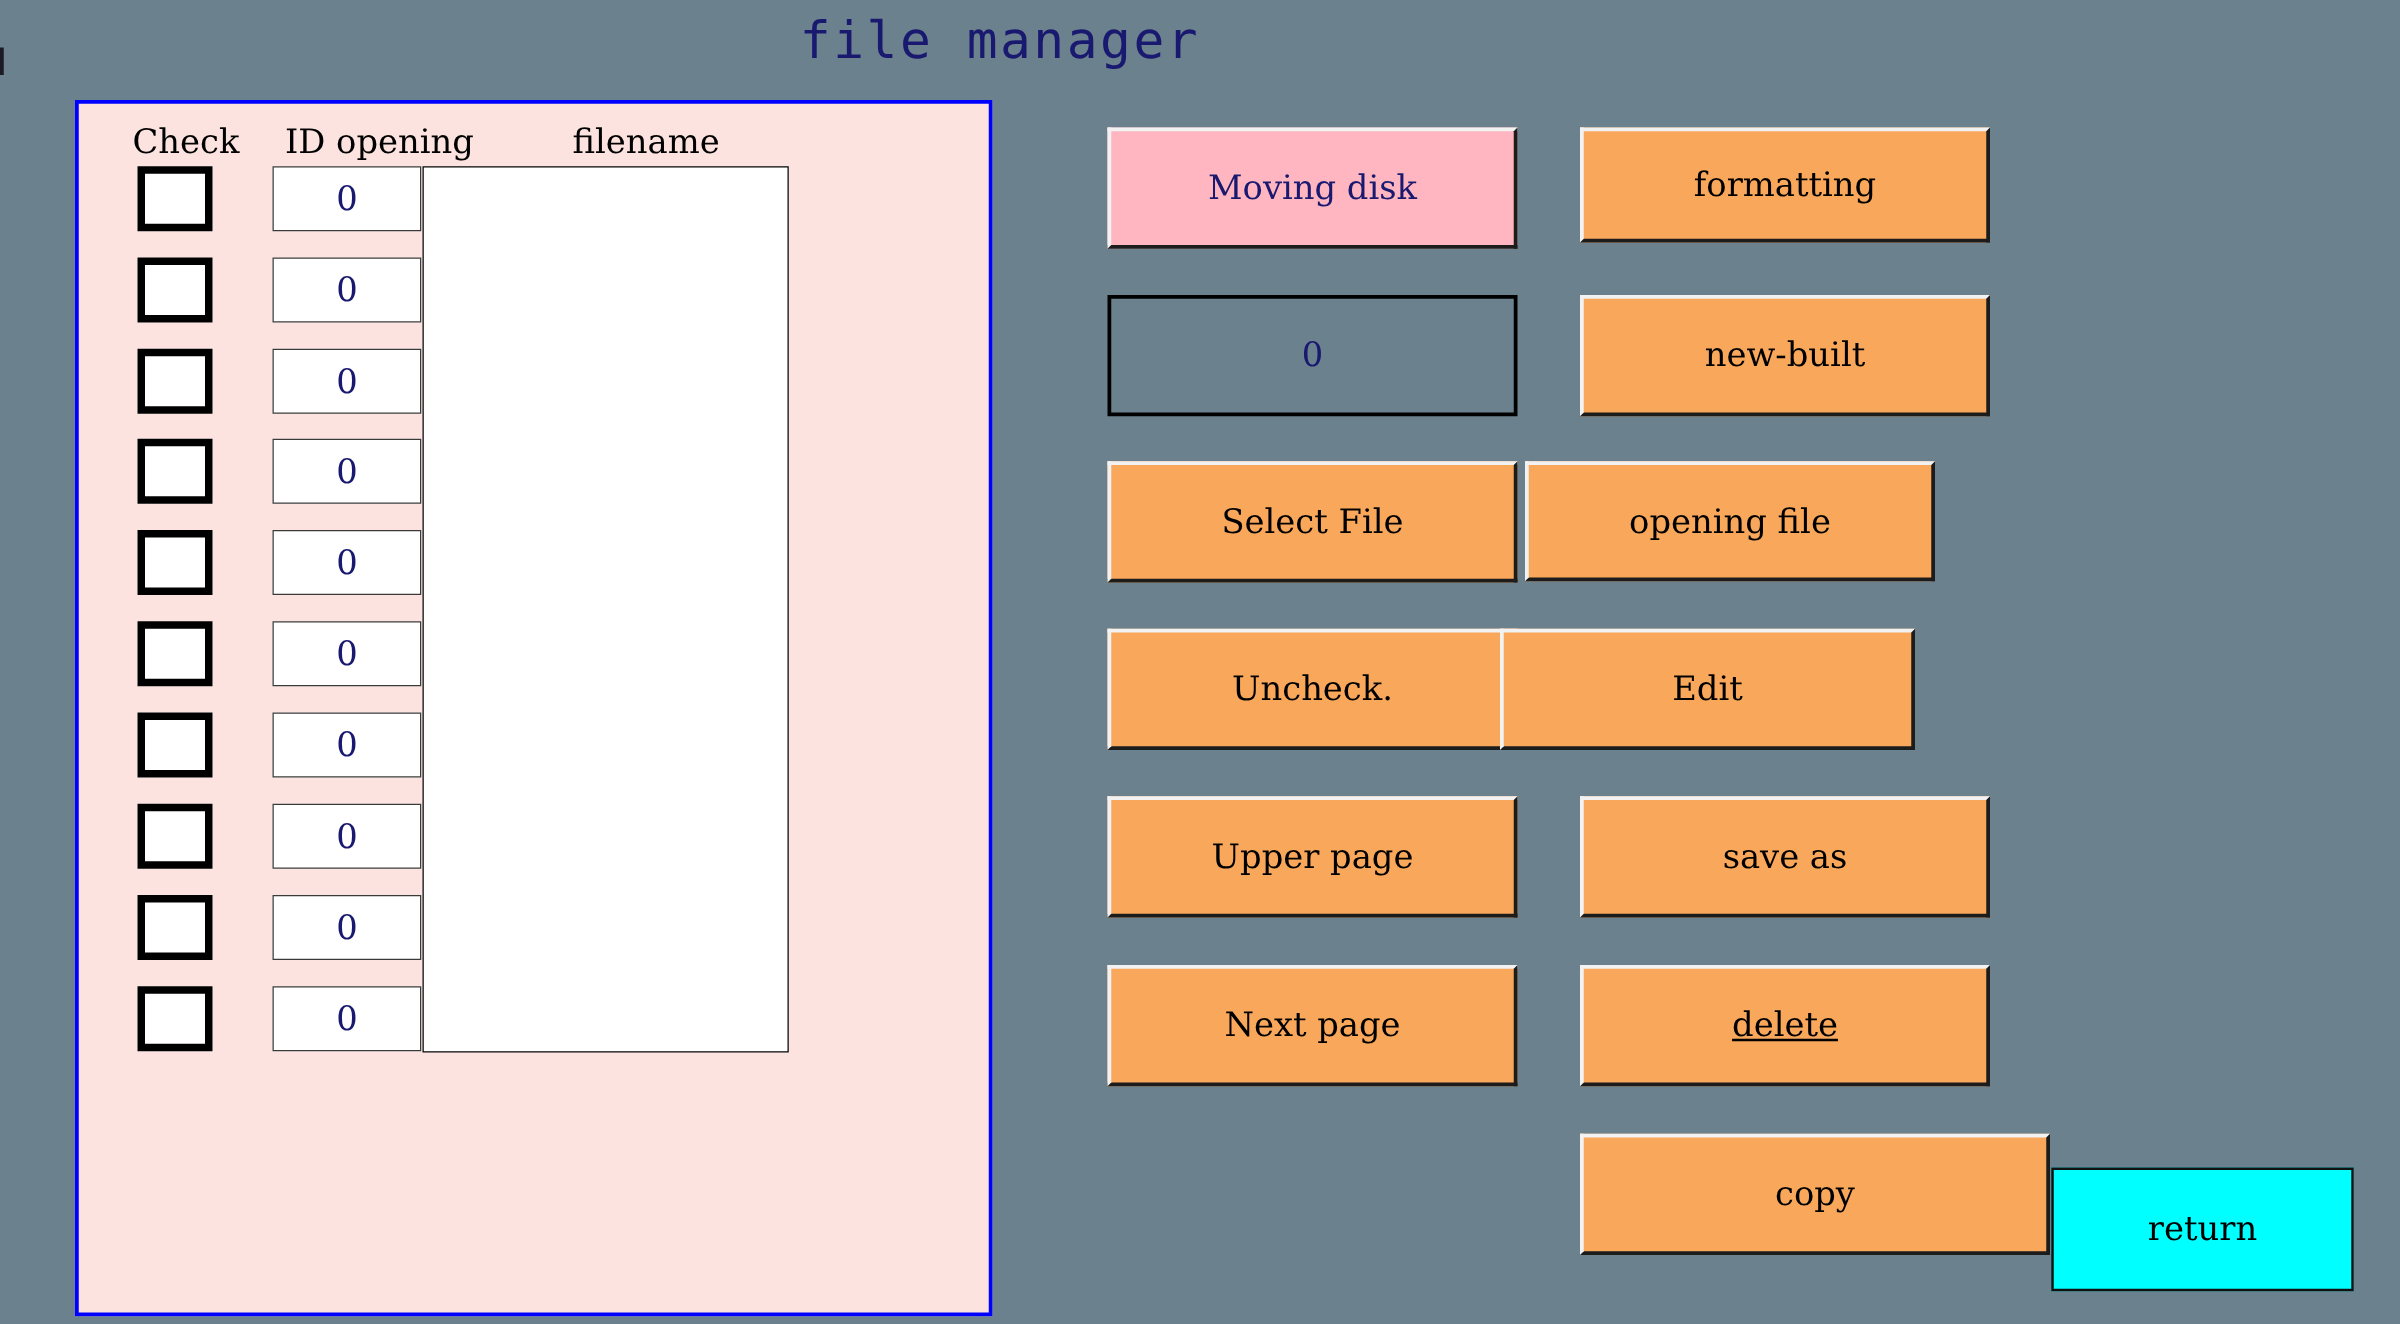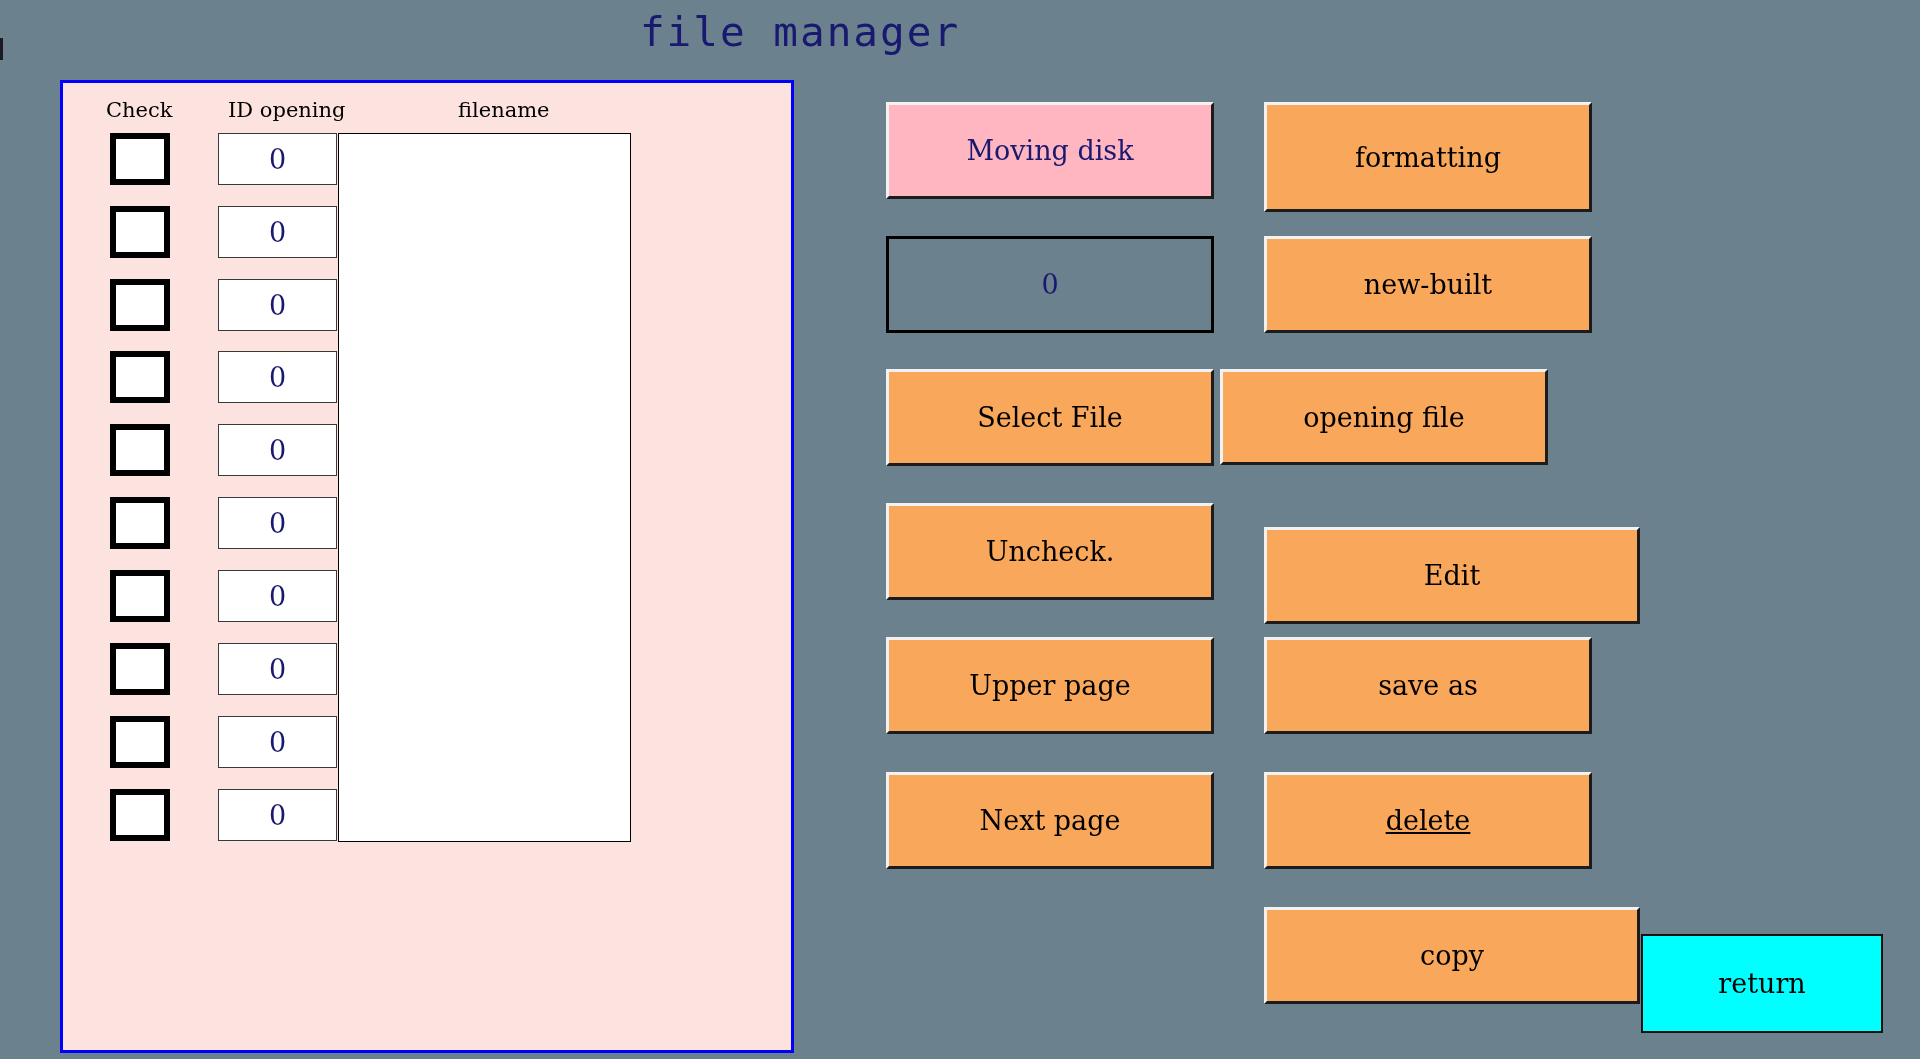--- a/index.html
+++ b/index.html
@@ -51,21 +51,21 @@
     height: 973px;
     background: #fce3df;
     border: 3px solid #0000ff;
     box-sizing: border-box;
   }
 
   .col-header {
     position: absolute;
     color: #000000;
     font-family: "DejaVu Serif", serif;
-    font-size: 21px;
+    font-size: 27px;
     white-space: pre;
   }
   #hdr-check    { left: 43px;  top: 15px; }
   #hdr-id       { left: 165px; top: 15px; }
   #hdr-filename { left: 395px; top: 15px; }
 
   .row-check {
     position: absolute;
     width: 60px;
     height: 52px;
@@ -196,27 +196,27 @@
   <div class="display-box" style="left:886px; top:236px; width:328px; height:97px;">0</div>
 
   <div class="btn orange" style="left:886px; top:369px; width:328px; height:97px;">Select File</div>
 
   <div class="btn orange" style="left:886px; top:503px; width:328px; height:97px;">Uncheck.</div>
 
   <div class="btn orange" style="left:886px; top:772px; width:328px; height:97px;">Next page</div>
 
   <div class="btn orange" style="left:886px; top:637px; width:328px; height:97px;">Upper page</div>
 
-  <div class="btn orange" style="left:1264px; top:102px; width:328px; height:110px;">formatting</div>
+  <div class="btn orange" style="left:1264px; top:102px; width:328px; height:92px;">formatting</div>
 
   <div class="btn orange" style="left:1264px; top:236px; width:328px; height:97px;">new-built</div>
 
   <div class="btn orange" style="left:1220px; top:369px; width:328px; height:96px;">opening file</div>
 
-  <div class="btn orange" style="left:1264px; top:503px; width:376px; height:97px;margin-top:24px;">Edit</div>
+  <div class="btn orange" style="left:1200px; top:503px; width:332px; height:97px;">Edit</div>
 
   <div class="btn orange" style="left:1264px; top:637px; width:328px; height:97px;">save as</div>
 
   <div class="btn orange" style="left:1264px; top:772px; width:328px; height:97px;text-decoration:underline;">delete</div>
 
   <div class="btn orange" style="left:1264px; top:907px; width:376px; height:97px;">copy</div>
 
   <div class="btn cyan" style="left:1641px; top:934px; width:242px; height:99px;">return</div>
 
 </div>

